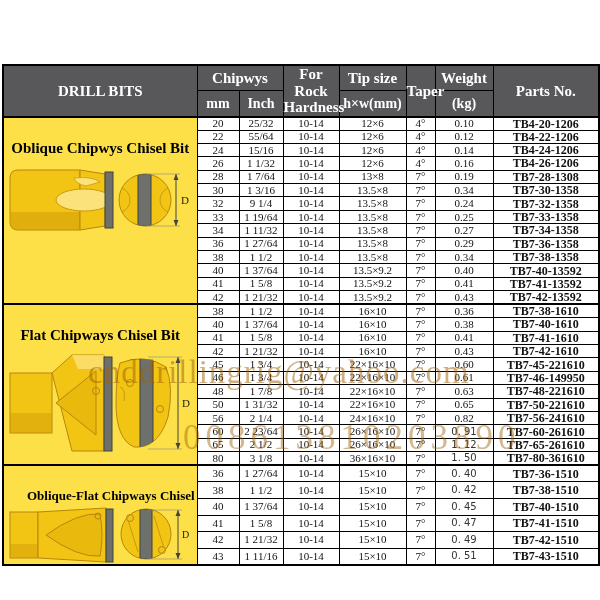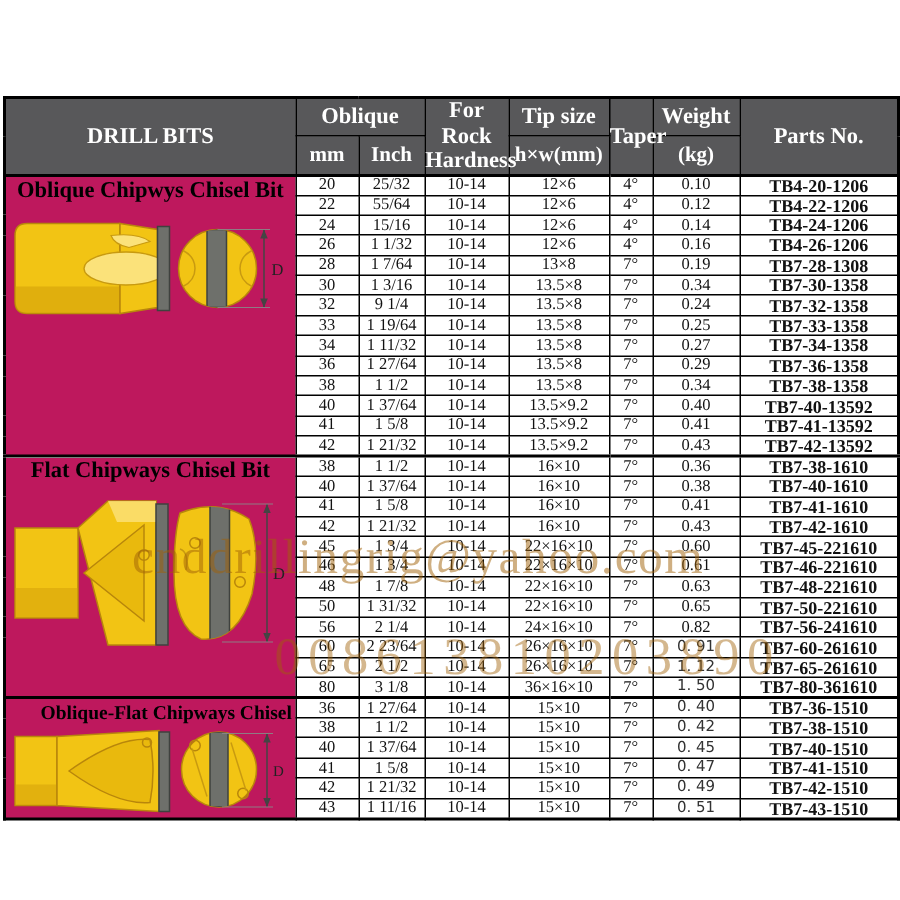--- a/index.html
+++ b/index.html
@@ -20,21 +20,21 @@
     background:#58585A;color:#fff;font-weight:bold;font-size:15px;line-height:1.1;
   }
   thead tr{height:24px;}
   thead .sub{font-size:14px;margin-top:21px;}
   tbody tr{height:13.4px;}
   tbody td{font-size:11px;line-height:1;color:#111;white-space:nowrap;overflow:hidden;}
   tbody td:last-child{font-size:12px;font-weight:bold;}
   tbody tr:first-child td{border-top:2px solid #000;}
   td.wt-alt{font-family:"DejaVu Sans","Liberation Sans",sans-serif;font-size:10px;color:#333;}
   td.bit-cell{
-    background:#be185d;vertical-align:top;padding-top:0;
+    background:#fde047;vertical-align:top;padding-top:21px;
   }
   .bit-title{
     font-weight:bold;color:#000;text-align:center;margin:2px 0 4px 0;
     font-family:"Liberation Serif","DejaVu Serif",serif;
   }
   .bit-title.t1,.bit-title.t2{font-size:15px;}
   .bit-title.t3{font-size:13px;margin-left:23px;}
   .bit-figure{display:block;margin:0 auto;}
   .watermark{
     position:absolute;color:#a16207;font-family:"Liberation Serif","DejaVu Serif",serif;
@@ -54,21 +54,21 @@
         <col class="c-inch">
         <col class="c-hard">
     <col class="c-tip">
         <col class="c-taper">
         <col class="c-wt">
         <col class="c-parts">
   </colgroup>
   <thead>
     <tr>
       <th rowspan="2">DRILL BITS</th>
-      <th colspan="2">Oblique</th>
+      <th colspan="2">Chipwys</th>
       <th rowspan="2">
         <div>For Rock</div>
         <div>Hardness</div>
       </th>
       <th>Tip size</th>
       <th rowspan="2">Taper</th>
       <th>Weight</th>
       <th rowspan="2">Parts No.</th>
     </tr>
     <tr>
@@ -314,21 +314,21 @@
           <td>0.60</td>
           <td>TB7-45-221610</td>
         </tr>
         <tr>
           <td>46</td>
           <td>1 3/4</td>
           <td>10-14</td>
           <td>22×16×10</td>
           <td>7°</td>
           <td>0.61</td>
-          <td>TB7-46-221610</td>
+          <td>TB7-46-149950</td>
         </tr>
         <tr>
           <td>48</td>
           <td>1 7/8</td>
           <td>10-14</td>
           <td>22×16×10</td>
           <td>7°</td>
           <td>0.63</td>
           <td>TB7-48-221610</td>
         </tr>

